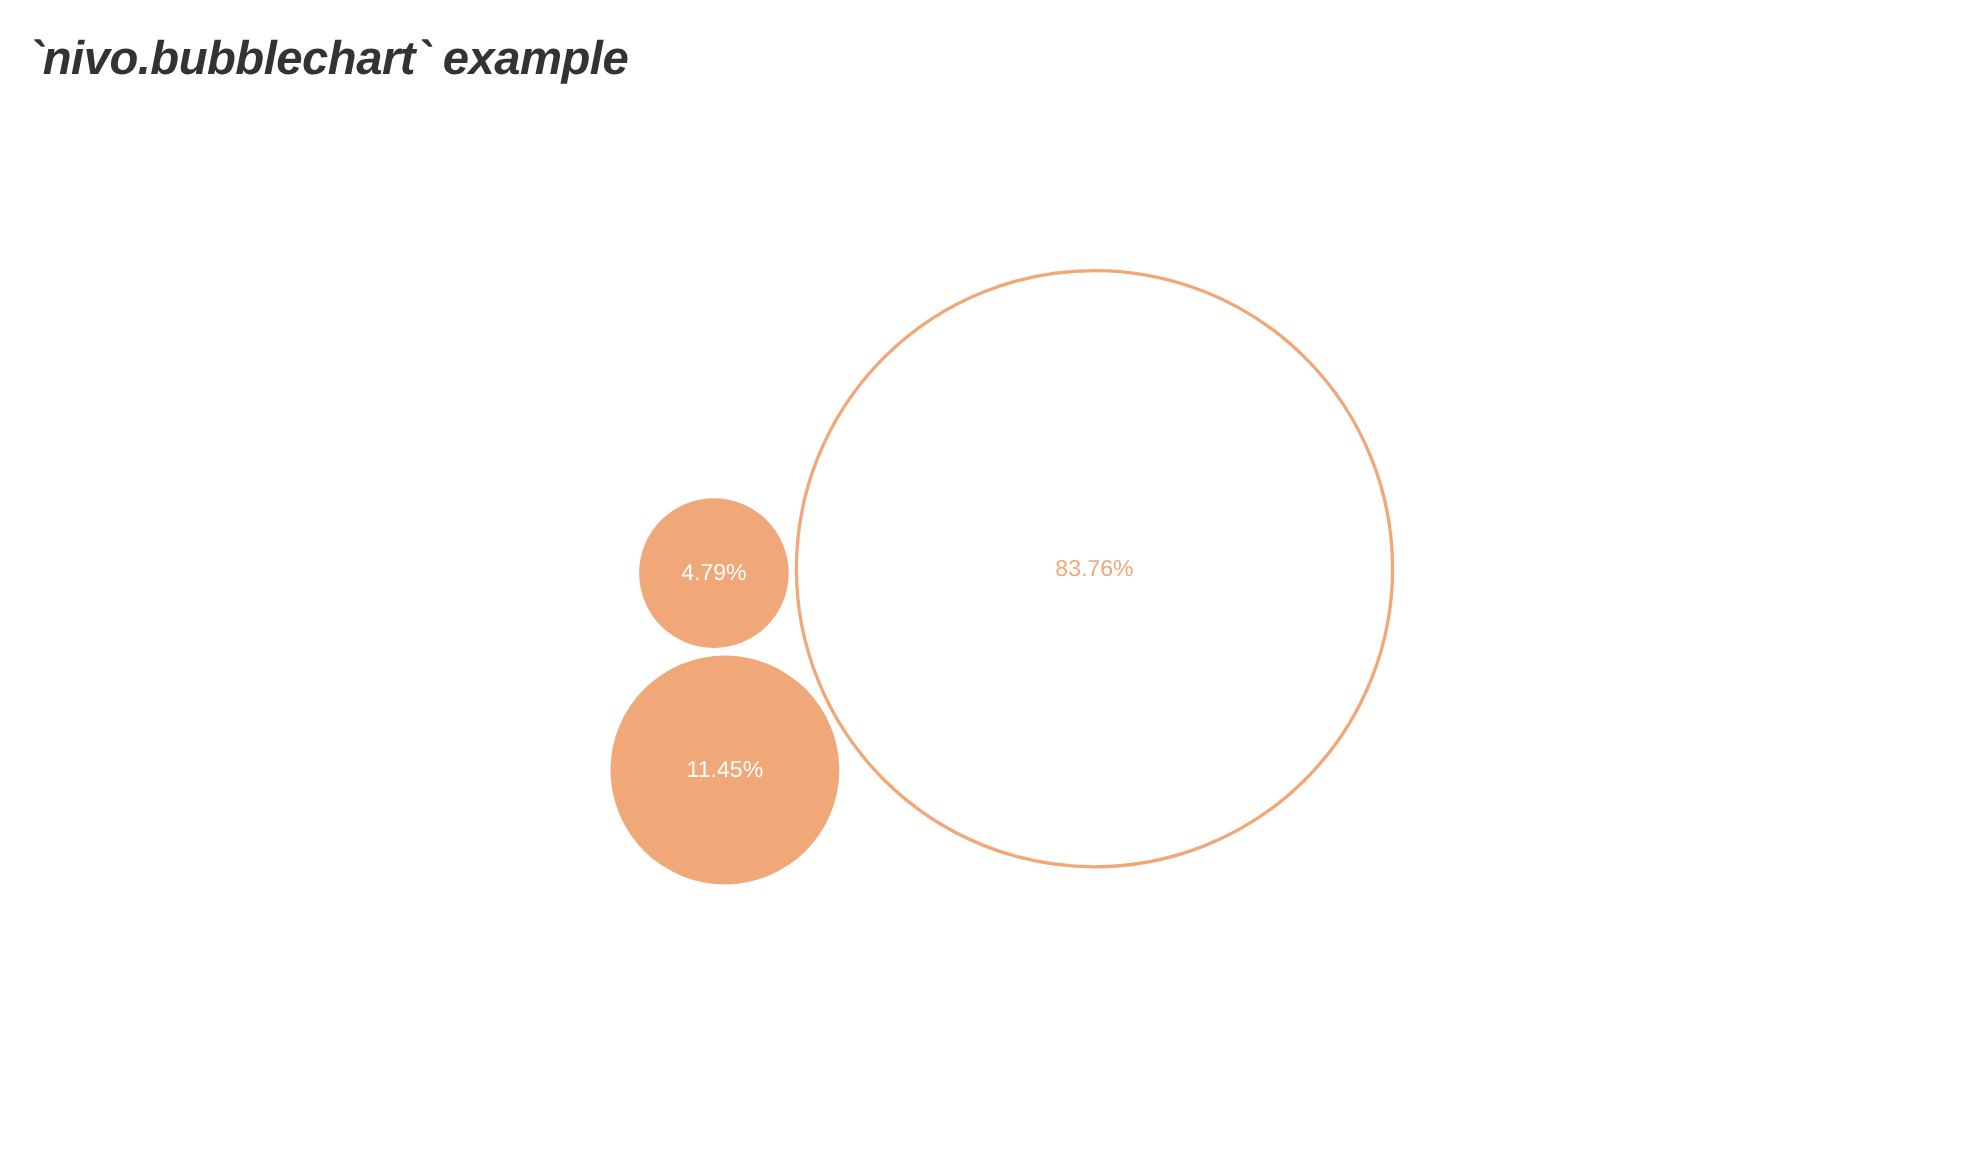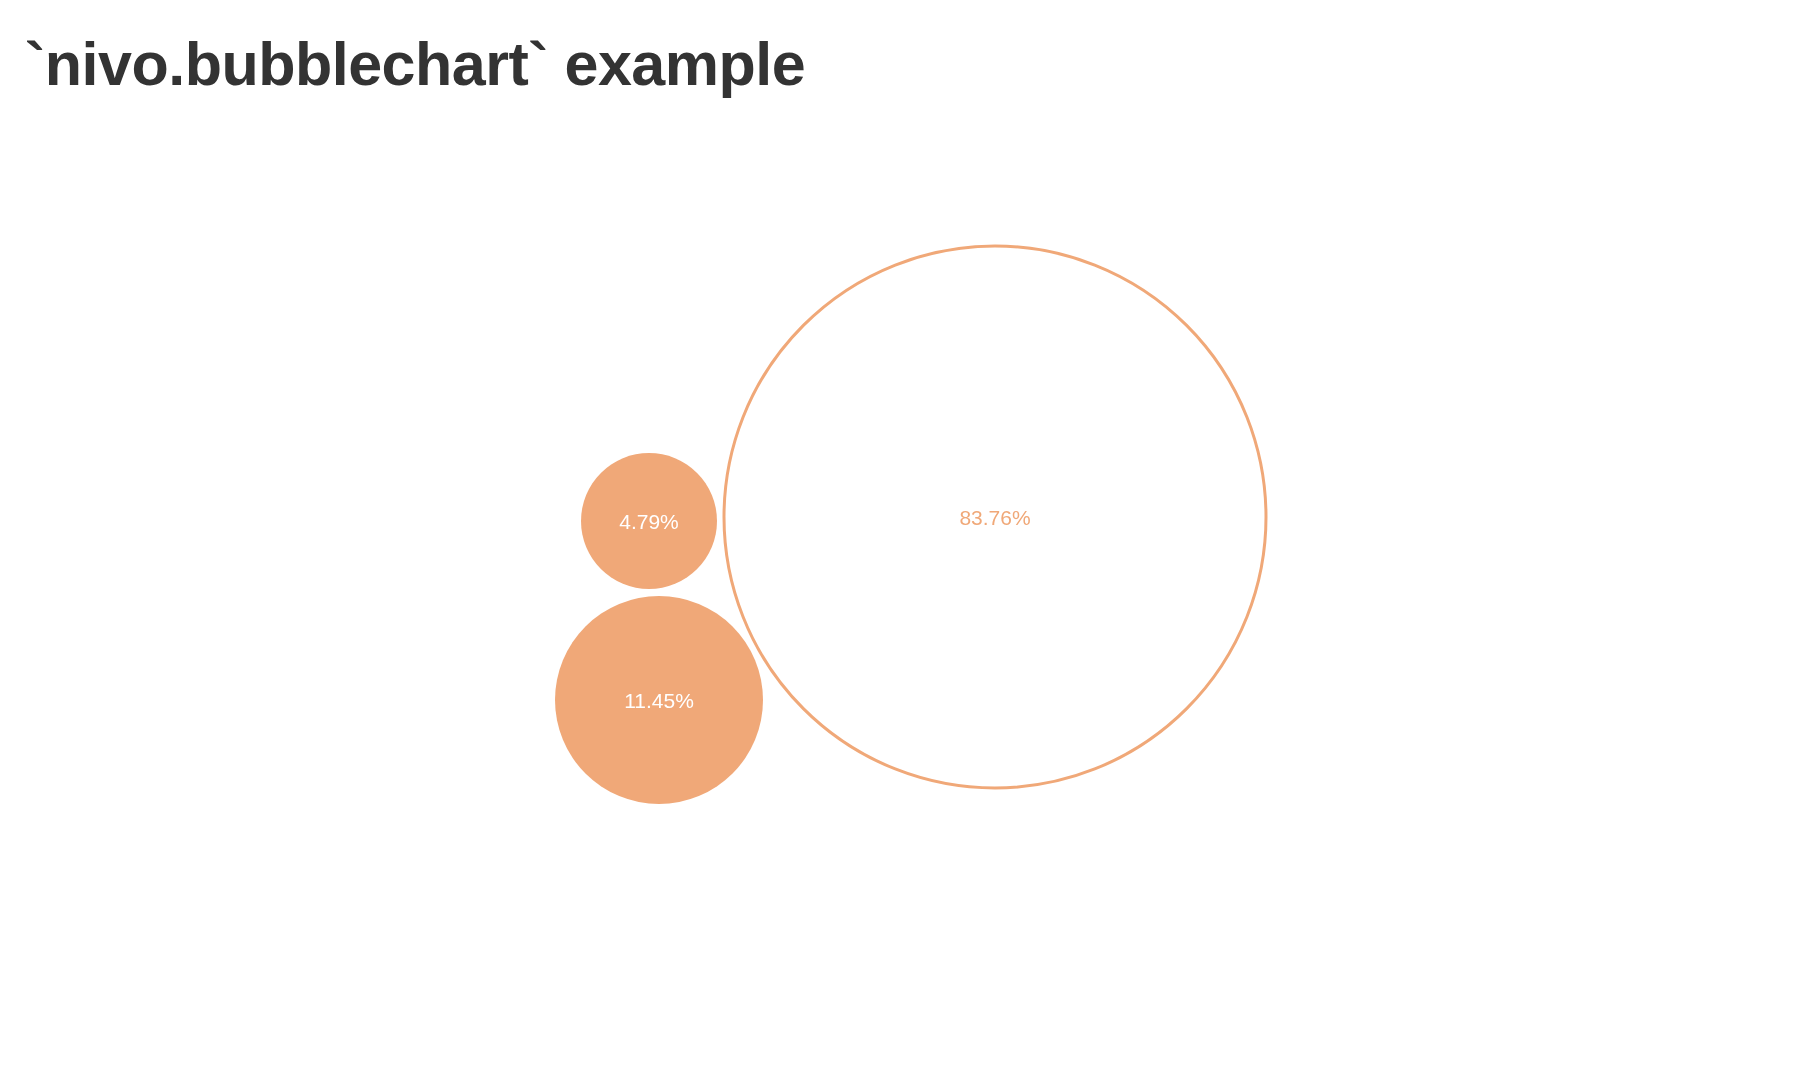--- a/index.html
+++ b/index.html
@@ -12,26 +12,27 @@
     height: 1068px;
     position: relative;
     overflow: hidden;
     font-family: "Liberation Sans", sans-serif;
     -webkit-font-smoothing: antialiased;
   }
   #page-title {
     position: absolute;
     left: 25px;
     top: 28px;
-    font-size: 61px;
+    font-size: 43px;
     font-weight: bold;
     color: #333333;
     letter-spacing: -0.5px;
     white-space: nowrap;
     line-height: 1.2;
+    font-style: italic;
   }
   #chart-area {
     position: absolute;
     left: 0;
     top: 130px;
     width: 1804px;
     height: 938px;
   }
   #bubble-svg {
     display: block;

